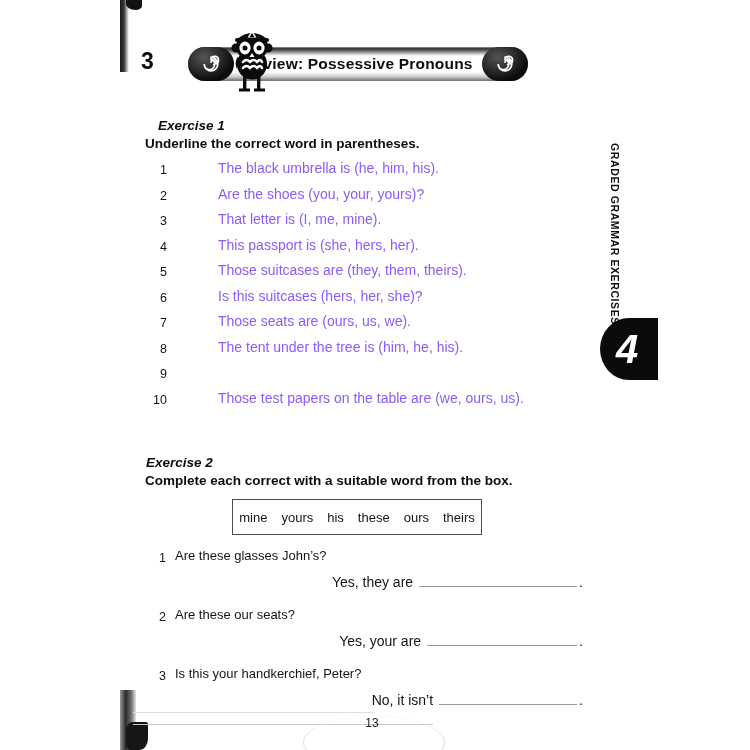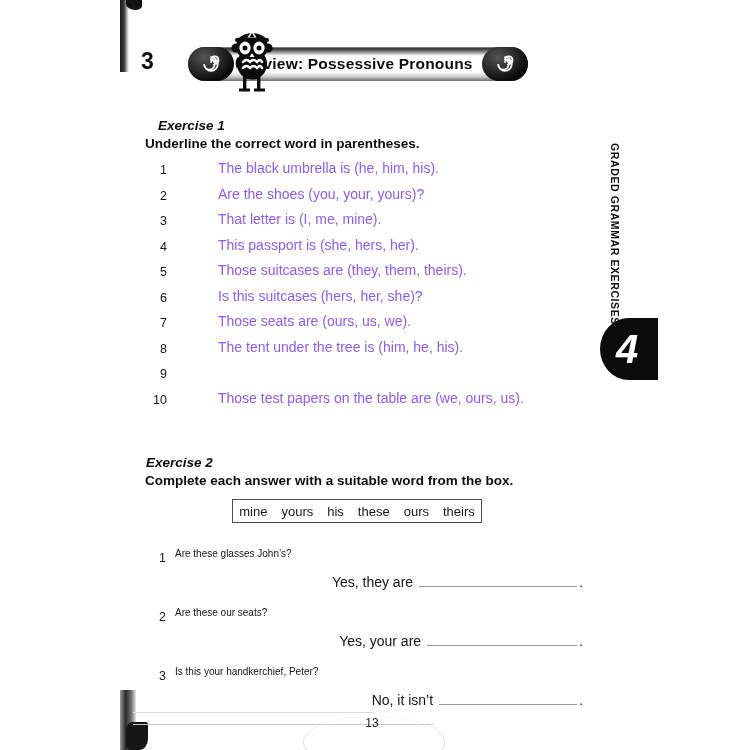--- a/index.html
+++ b/index.html
@@ -204,21 +204,21 @@
     white-space: nowrap;
     margin-left: 44px;
   }
 
   
   #word-box {
     position: absolute;
     left: 232px;
     top: 499px;
     width: 250px;
-    height: 24px;
+    height: 36px;
     border: 1.2px solid #4d4d4d;
     background: #ffffff;
     display: flex;
     align-items: center;
     justify-content: center;
     gap: 14px;
     padding: 0 10px;
     box-sizing: border-box;
   }
   .word-box-item {
@@ -248,21 +248,21 @@
     top: 3px;
     width: 13px;
     text-align: right;
     font-size: 12.5px;
     color: #141414;
   }
   .qa-qtext {
     position: absolute;
     left: 22px;
     top: 0;
-    font-size: 10px;
+    font-size: 13px;
     color: #141414;
     white-space: nowrap;
   }
   .qa-answer {
     position: relative;
     height: 27px;
     padding-left: 22px;
     display: flex;
     align-items: baseline;
     justify-content: flex-end;
@@ -441,21 +441,21 @@
     <div class="item-row">
       <span class="item-num">9</span>
     </div>
     <div class="item-row">
       <span class="item-num">10</span>
       <span class="item-text">Those test papers on the table are (we, ours, us).</span>
     </div>
   </div>
 
 <div class="exercise-heading" id="ex2-heading">Exercise 2</div>
-<div class="exercise-instruction" id="ex2-instruction">Complete each answer with a suitable word from the box.</div>
+<div class="exercise-instruction" id="ex2-instruction">Complete each correct with a suitable word from the box.</div>
 
 <div id="word-box">
     <span class="word-box-item">mine</span>
     <span class="word-box-item">yours</span>
     <span class="word-box-item">his</span>
     <span class="word-box-item">these</span>
     <span class="word-box-item">ours</span>
     <span class="word-box-item">theirs</span>
   </div>
 

